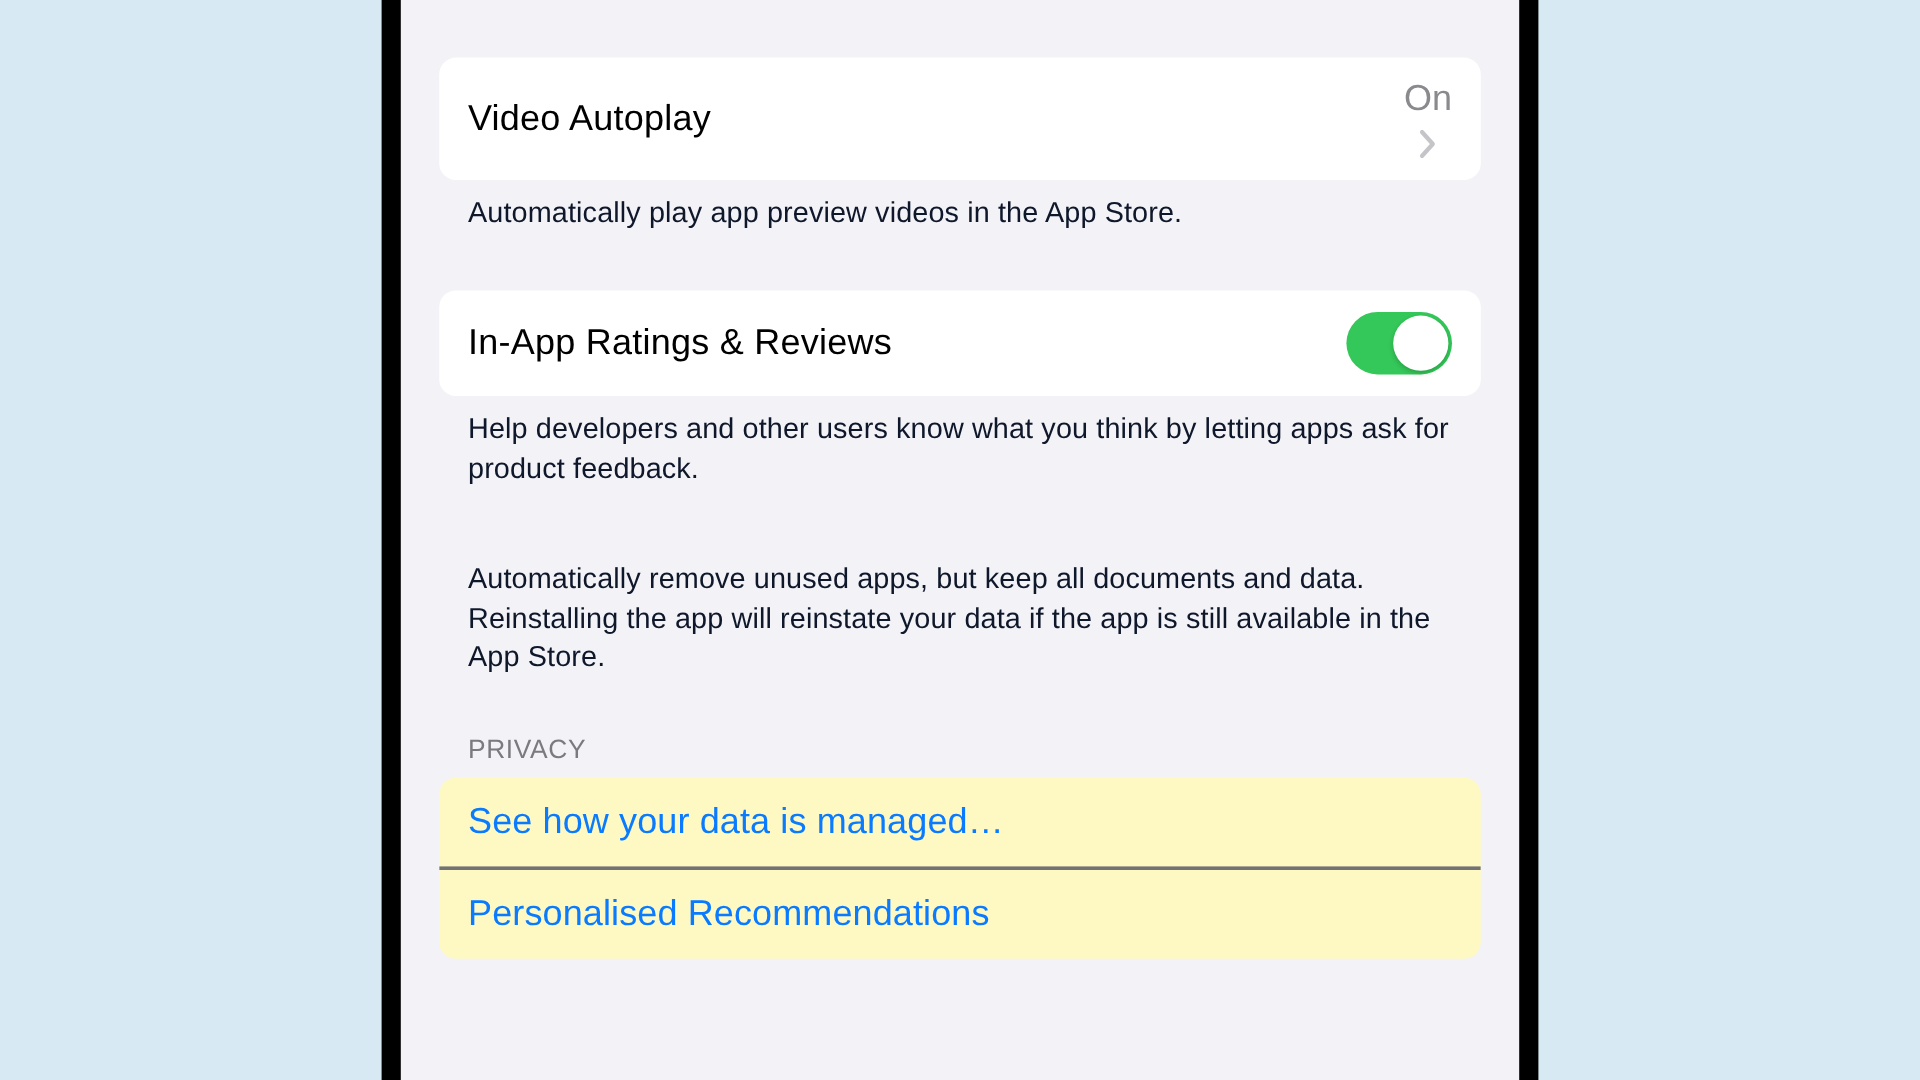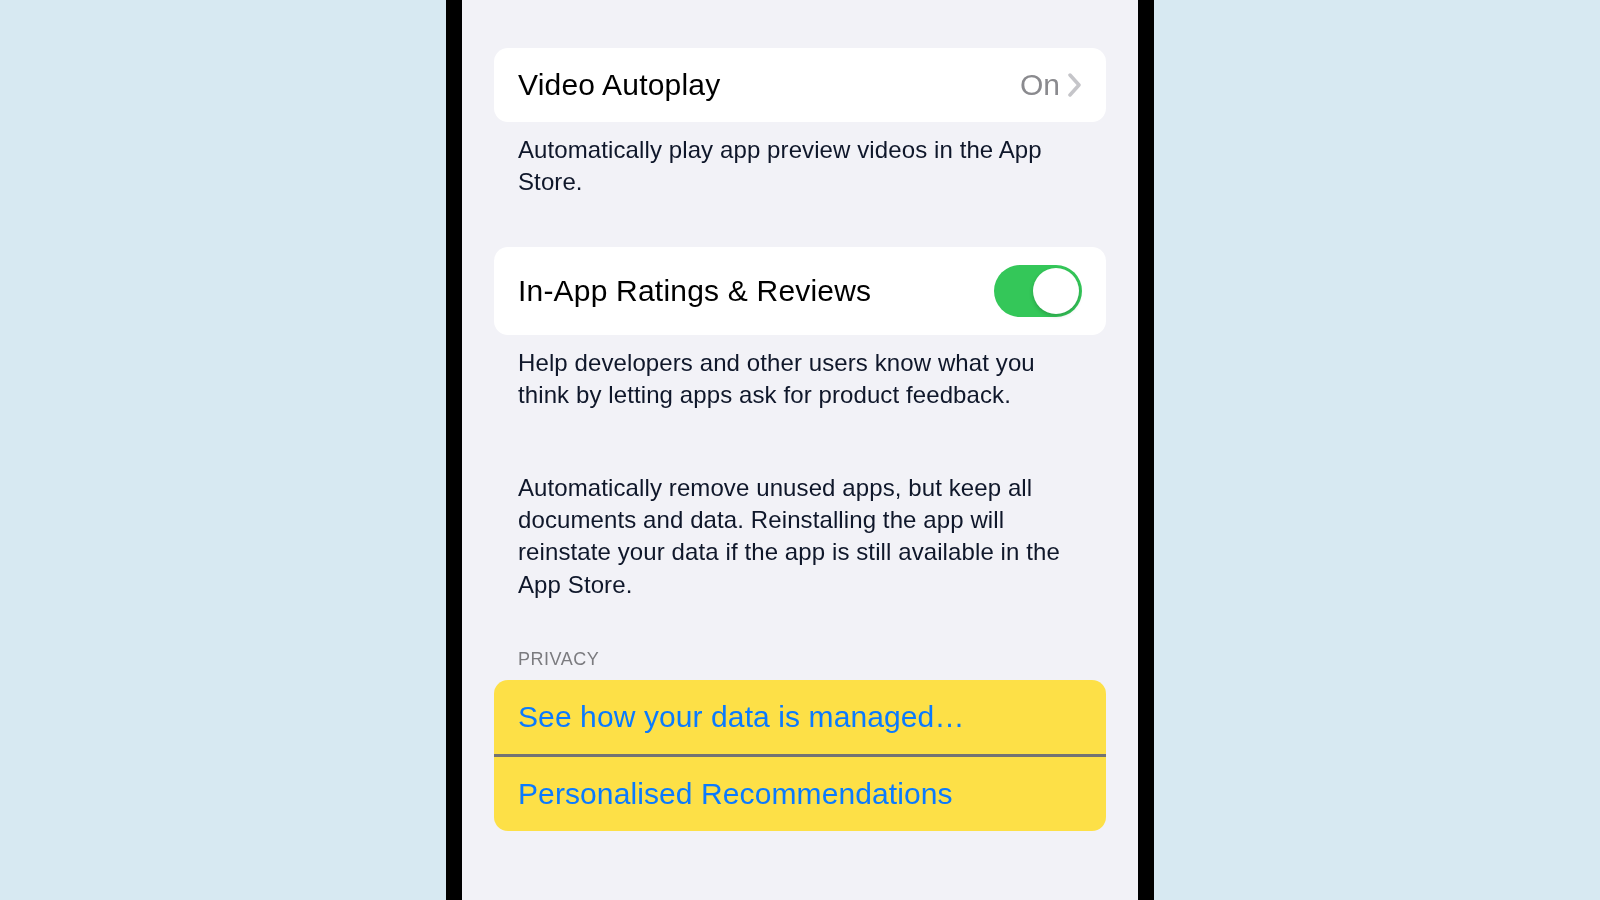--- a/index.html
+++ b/index.html
@@ -12,21 +12,21 @@
     body {
       background: #d7e9f2;
       width: 1600px;
       height: 900px;
       overflow: hidden;
       display: flex;
       justify-content: center;
     }
     .phone-frame {
       background: #000;
-      width: 708px;
+      width: 964px;
       height: 900px;
       padding: 0 16px;
     }
     .screen {
       background: #f2f2f7;
       width: 100%;
       height: 100%;
       padding: 0 32px;
       overflow: hidden;
       position: relative;
@@ -53,20 +53,21 @@
     .row-label {
       font-size: 30px;
       font-weight: 500;
       color: #000;
       letter-spacing: 0.2px;
     }
     .row-right {
       display: flex;
       align-items: center;
       gap: 8px;
+      flex-direction: column;
     }
     .row-value {
       font-size: 30px;
       color: #8a8a8e;
       font-weight: 400;
     }
     .chevron {
       width: 14px;
       height: 24px;
       flex-shrink: 0;
@@ -93,27 +94,27 @@
       position: absolute;
       top: 3px;
       right: 3px;
       width: 46px;
       height: 46px;
       background: #fff;
       border-radius: 50%;
       box-shadow: 0 2px 4px rgba(0,0,0,0.2);
     }
     .section-header {
-      font-size: 18px;
+      font-size: 22px;
       color: #7b7b7f;
       letter-spacing: 0.5px;
       padding: 48px 24px 10px 24px;
     }
     .link-list {
-      background: #fde047;
+      background: #fef9c3;
       border-radius: 14px;
       overflow: hidden;
     }
     .link-row {
       padding: 20px 24px;
       font-size: 30px;
       color: #0a7aff;
       font-weight: 400;
       letter-spacing: 0.1px;
     }

